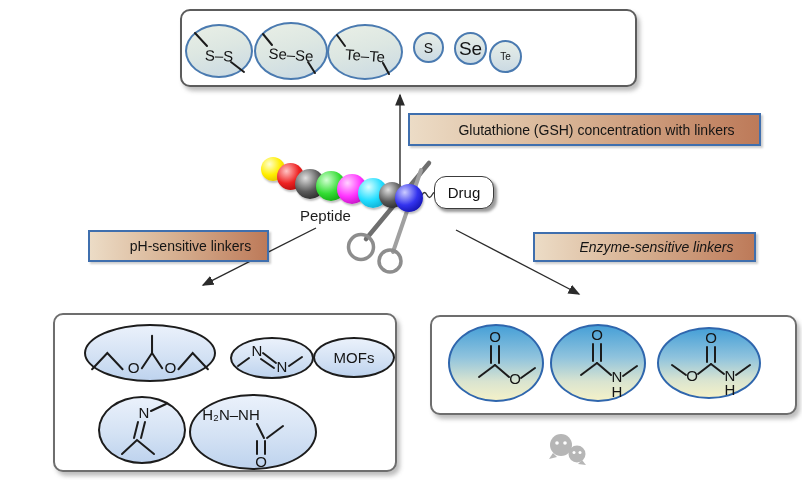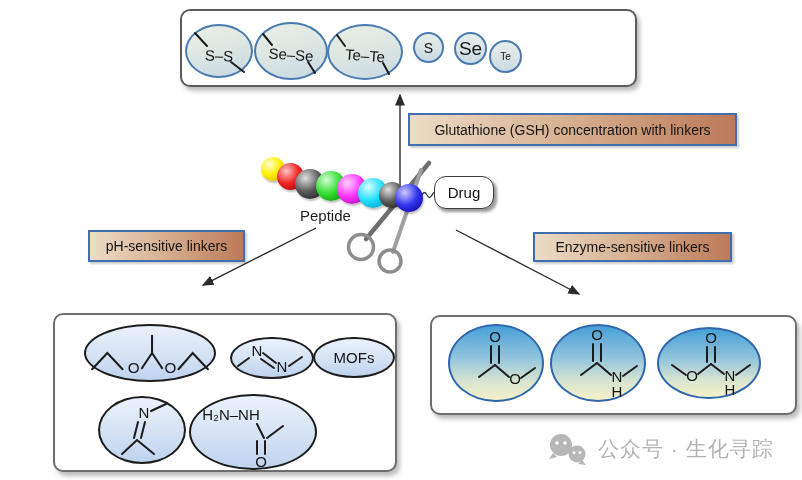--- a/index.html
+++ b/index.html
@@ -16,25 +16,25 @@
   }
   #top-panel    { left:180px; top:9px;   width:453px; height:74px;  border-color:#5c5c5c; }
   #ph-panel     { left:53px;  top:313px; width:340px; height:155px; }
   #enzyme-panel { left:430px; top:315px; width:363px; height:96px;  }
 
   
   .banner {
     position:absolute; display:flex; align-items:center; justify-content:center;
     background:linear-gradient(90deg,#ecdcc6 0%, #d8b394 45%, #bd7a59 100%);
     border:2px solid #3f6fae; color:#141414; font-size:14px;
-    box-shadow:2px 2px 2px rgba(0,0,0,.2); white-space:nowrap;
+    box-shadow:2px 2px 2px rgba(0,0,0,.2); white-space:nowrap;padding-left:24px;
   }
   #gsh-banner    { left:408px; top:113px; width:325px; height:29px; }
   #ph-banner     { left:88px; top:230px; width:153px; height:28px; }
-  #enzyme-banner { left:533px; top:232px; width:195px; height:26px; }
+  #enzyme-banner { left:533px; top:232px; width:195px; height:26px;font-style:italic; }
 
   
   .struct { position:absolute; border-radius:50%; }
   .struct svg { position:absolute; left:0; top:0; width:100%; height:100%; overflow:visible; }
   .gsh-ell {
     border:2px solid #4a7ab0;
     background:linear-gradient(165deg,#e9efe6 0%, #dde7e2 45%, #c9d9e3 100%);
   }
   .gsh-circle {
     border:2px solid #4a7ab0; border-radius:50%;
@@ -289,16 +289,15 @@
     <svg width="44" height="36" viewBox="0 0 44 36">
       <circle cx="15" cy="14" r="11" fill="#b6b6b6"></circle>
       <path d="M7,22 l-4,6 l8,-2 z" fill="#b6b6b6"></path>
       <circle cx="11" cy="12" r="1.8" fill="#ffffff"></circle>
       <circle cx="19" cy="12" r="1.8" fill="#ffffff"></circle>
       <circle cx="31" cy="23" r="8.5" fill="#b6b6b6"></circle>
       <path d="M36,29 l4,5 l-8,-1 z" fill="#b6b6b6"></path>
       <circle cx="28" cy="21.5" r="1.5" fill="#ffffff"></circle>
       <circle cx="34" cy="21.5" r="1.5" fill="#ffffff"></circle>
     </svg>
-    <span>公众号 · 生化寻踪</span>
   </div>
 
 </div>
 
 </body></html>

